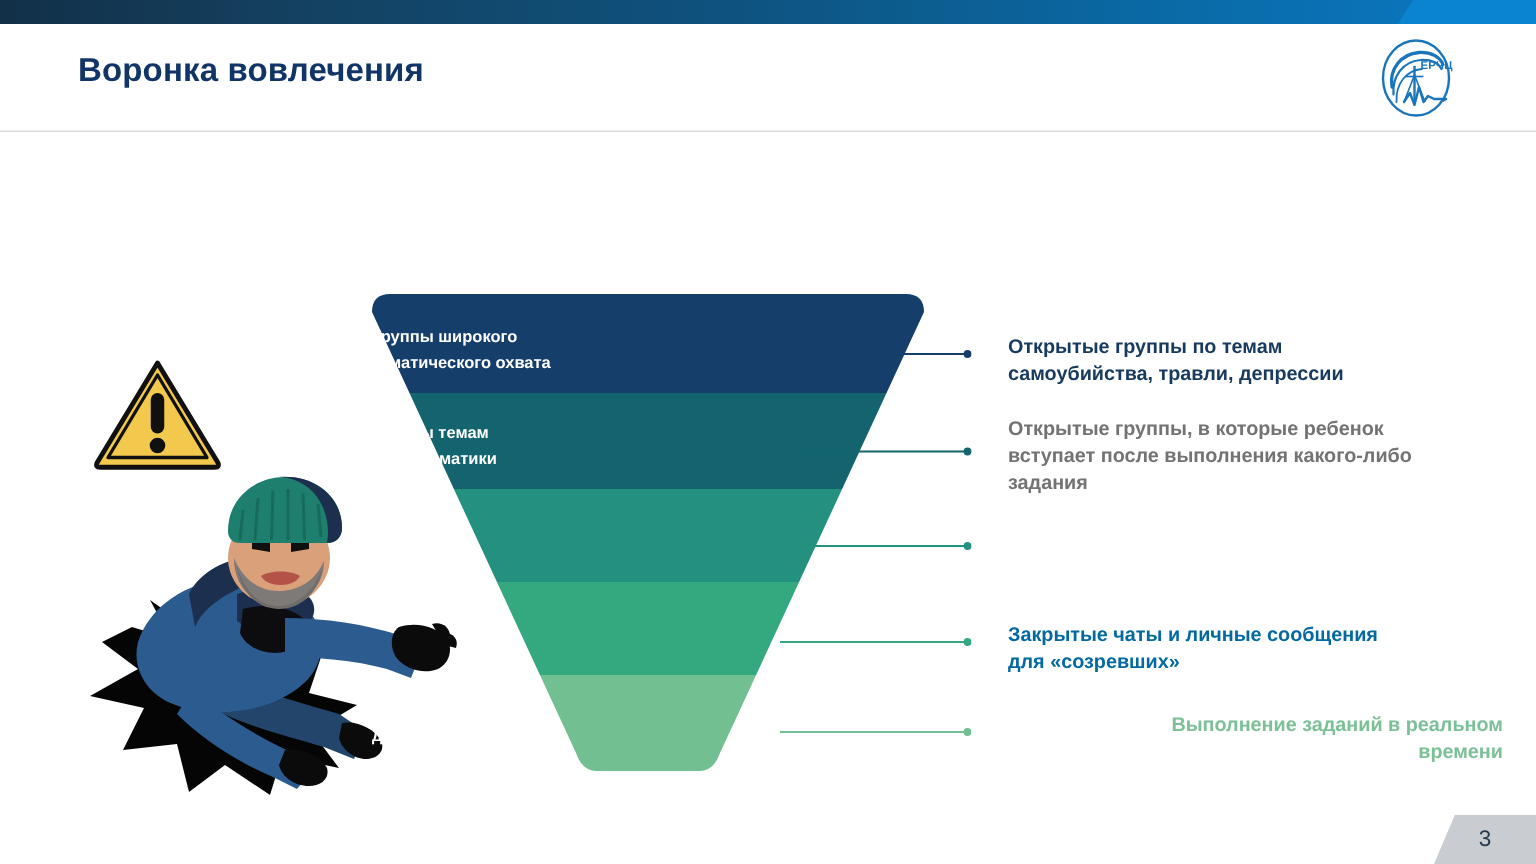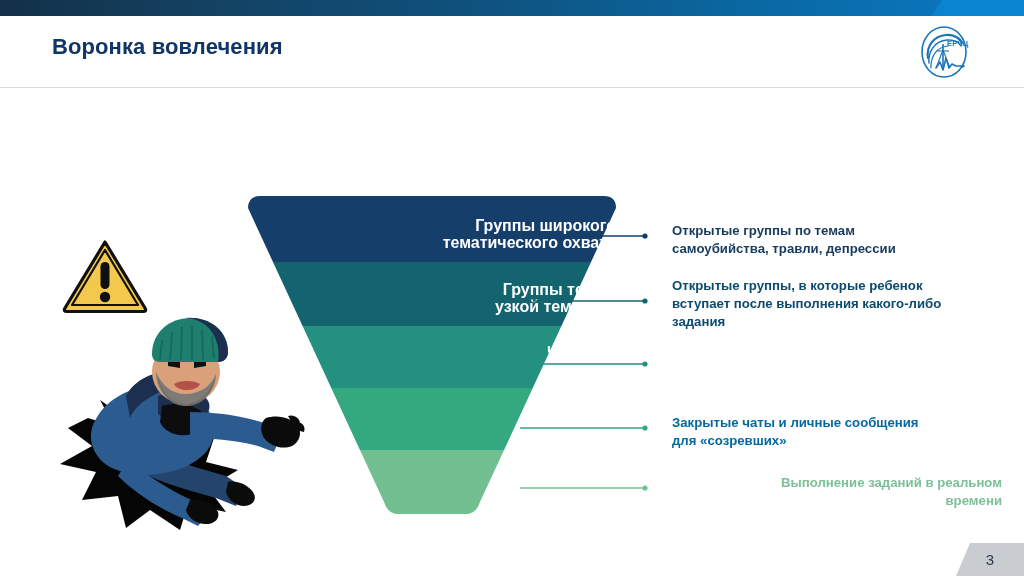--- a/index.html
+++ b/index.html
@@ -97,24 +97,24 @@
   
   .funnel {
     position: absolute;
     left: 248px; top: 196px;
     width: 368px;
     height: 318px;
   }
   .funnel-label {
     position: absolute;
     color: #ffffff;
-    font-size: 16px;
+    font-size: 11px;
     font-weight: bold;
     line-height: 17px;
-    text-align: right;
+    text-align: left;
     white-space: pre-line;
     width: 100%;
     left: 0;
   }
   .fl-0 { top: 21px; }
   .fl-1 { top: 85px; }
   .fl-2 { top: 148px; }
   .fl-3 { top: 208px; }
   .fl-4 { top: 270px; }
 
@@ -315,21 +315,21 @@
       </g>
       <g>
         <line x1="-6" y1="292" x2="124" y2="292" stroke="#72c091" stroke-width="1.4"></line>
         <circle cx="125" cy="292" r="2.6" fill="#72c091"></circle>
       </g>
     </svg>
   </div>
 
   <div class="annotation an-0" style="color:#173a5e">Открытые группы по темам
 самоубийства, травли, депрессии</div>
-  <div class="annotation an-1" style="color:#0c4a6e">Открытые группы, в которые ребенок
+  <div class="annotation an-1" style="color:#737373">Открытые группы, в которые ребенок
 вступает после выполнения какого-либо
 задания</div>
   <div class="annotation an-3" style="color:#0369a1">Закрытые чаты и личные сообщения
 для «созревших»</div>
   <div class="annotation an-4" style="color:#7cc098">Выполнение заданий в реальном
 времени</div>
 
   <div class="page-tab"></div>
   <div class="page-num">3</div>
 

